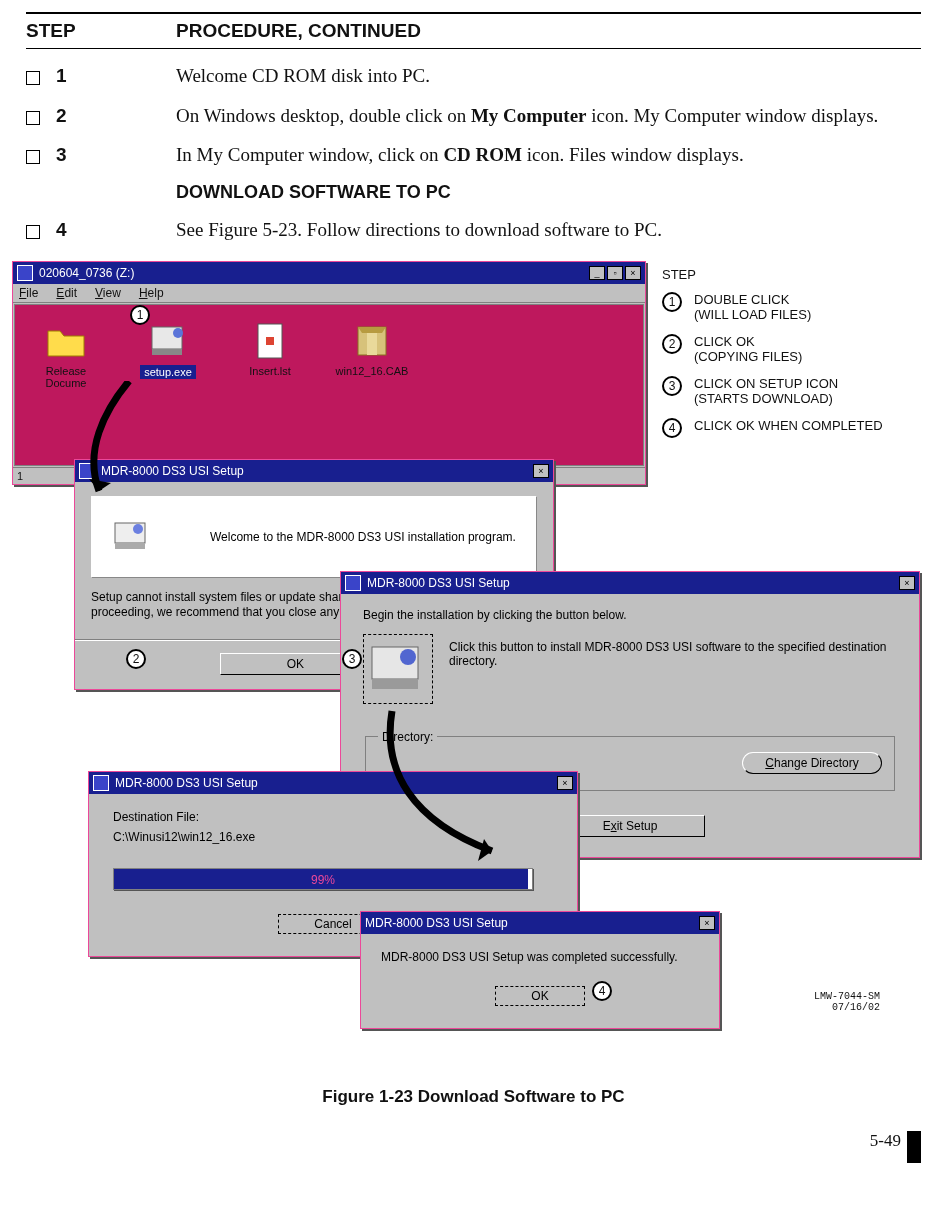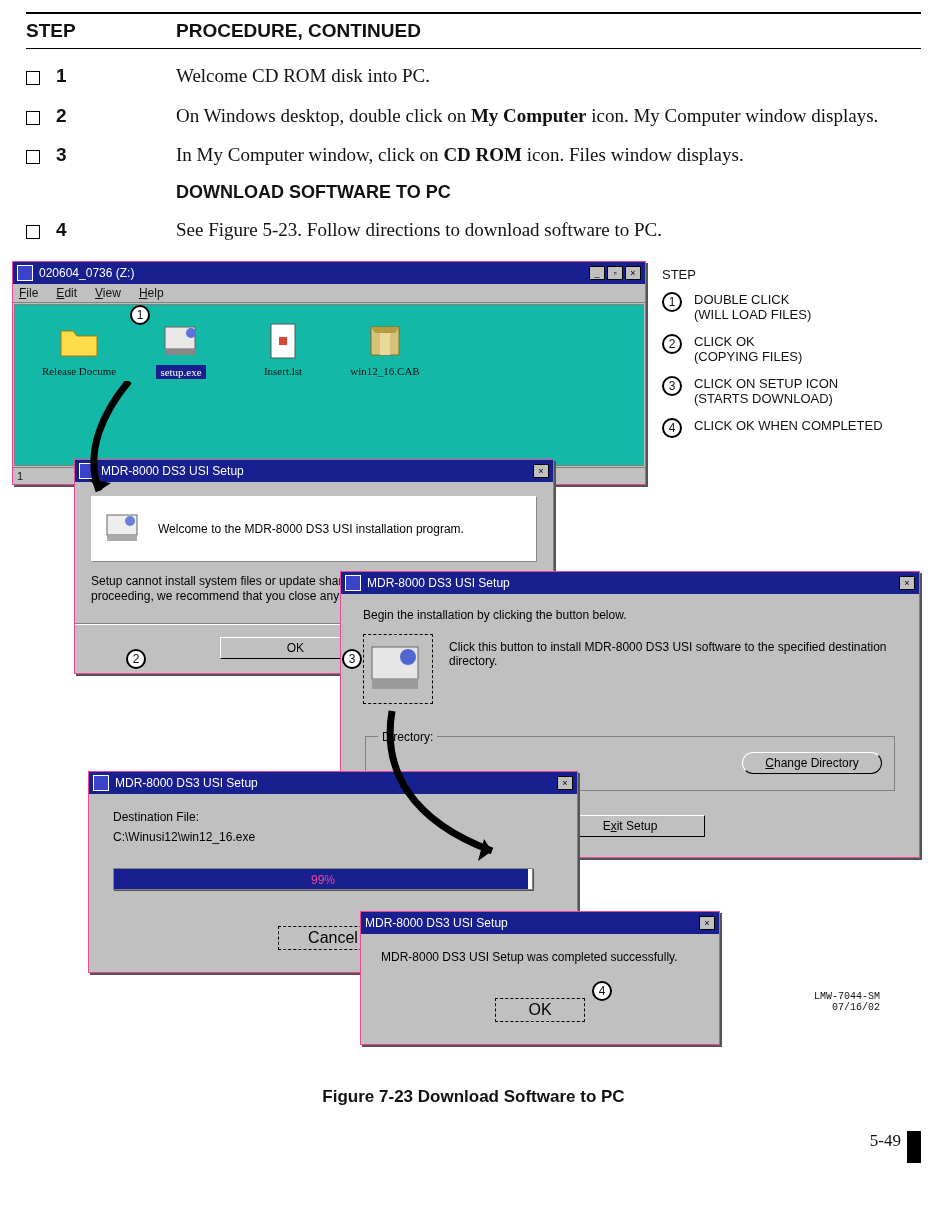--- a/index.html
+++ b/index.html
@@ -21,29 +21,29 @@
   .txt strong { font-weight: 700; }
   .sub-title { font-family:'Trebuchet MS',Arial,sans-serif; font-weight:700; font-size:18px; margin: 14px 0 0 150px; }
   .figure-area { position: relative; width: 908px; height: 790px; margin-top: 18px; margin-left: -14px; }
   .win { position: absolute; background:#c0c0c0; border:1px solid #ec4899; box-shadow: 2px 2px 0 #555; }
   .titlebar { background:#181f8f; color:#fff; height:22px; display:flex; align-items:center; padding:0 4px; font-family: Tahoma, Arial, sans-serif; font-size:12px; }
   .titlebar .ticon { width:16px; height:16px; background:#3a44c9; border:1px solid #fff; margin-right:6px; display:inline-block; }
   .winbtns { margin-left:auto; display:flex; gap:2px; }
   .winbtn { width:16px; height:14px; background:#c0c0c0; border:1px solid #000; font-size:9px; line-height:12px; text-align:center; font-family: Arial; color:#000; }
   .menubar { background:#c0c0c0; padding:2px 6px; font-family: Tahoma, Arial, sans-serif; font-size:12px; display:flex; gap:18px; border-bottom:1px solid #808080; }
   .menubar span u { text-decoration: underline; }
-  .content-area { background:#14b8a6; border:1px solid #808080; margin:1px; height:162px; position:relative; display:flex; padding:16px 25px; gap:24px; font-family: Liberation Serif, serif; font-size:11px; align-items:flex-start; }
+  .content-area { background:#be185d; border:1px solid #808080; margin:1px; height:162px; position:relative; display:flex; padding:16px 12px; gap:24px; font-family: Liberation Sans, sans-serif; font-size:11px; align-items:flex-start; }
   .ficon { width:78px; text-align:center; }
   .fimg { width:40px; height:40px; margin:0 auto 4px; position:relative; }
   .folder-svg { fill:#ffdc4b; stroke:#a07d00; }
   .sel-label { background:#181f8f; color:#fff; padding:1px 4px; display:inline-block; }
   .status-strip { font-family: Tahoma, Arial, sans-serif; font-size:11px; padding:2px 4px; border-top:1px solid #808080; }
   .dlg-body { padding: 14px 16px; font-family: Tahoma, Arial, sans-serif; font-size:12px; color:#000; }
   .flat-btn { background:#c0c0c0; border:1px solid #000; border-top-color:#fff; border-left-color:#fff; padding:3px 0; font-family: Tahoma, Arial, sans-serif; font-size:12px; text-align:center; display:inline-block; }
-  .dash-btn { border:1px dashed #000; padding:2px 0; text-align:center; display:inline-block; font-family: Tahoma, Arial, sans-serif; font-size:16px;margin-top:12px; }
+  .dash-btn { border:1px dashed #000; padding:2px 0; text-align:center; display:inline-block; font-family: Tahoma, Arial, sans-serif; font-size:12px; }
   .step-circle { width:20px; height:20px; border:2px solid #000; border-radius:50%; background:#fff; text-align:center; line-height:17px; font-family: Arial, sans-serif; font-size:12px; font-weight:400; position:absolute; z-index:50; }
   .legend { position:absolute; left:650px; top:6px; font-family: Arial, sans-serif; font-size:13px; width:260px; }
   .legend .leg-title { font-size:13px; margin-bottom:10px; }
   .legend .row { display:flex; align-items:flex-start; margin-bottom:12px; }
   .legend .circ { width:20px; height:20px; border:2px solid #000; border-radius:50%; text-align:center; line-height:17px; font-size:12px; margin-right:12px; flex:none; }
   .arrow { position:absolute; z-index:49; }
   .caption { text-align:center; font-family:'Trebuchet MS',Arial,sans-serif; font-weight:700; font-size:17px; margin-top:36px; }
   .pgfoot { text-align:right; font-family: Liberation Mono, monospace; font-size:10px; margin-top:-6px; }
   .pgnum { text-align:right; font-size:17px; padding-right:6px; margin-top:24px; border-right:14px solid #000; padding-bottom:12px; }
 </style>
@@ -165,21 +165,21 @@
 
   <div class="win" style="left:62px; top:198px; width:480px;">
     <div class="titlebar">
       <span class="ticon"></span>
       <span>MDR-8000 DS3 USI Setup</span>
       <div class="winbtns">
           <div class="winbtn">×</div>
         </div>
     </div>
     <div class="dlg-body">
-      <div style="display:flex; align-items:center; border:1px solid #888; border-top-color:#fff; border-left-color:#fff; padding:12px; background:#fff; margin-bottom:12px;">
+      <div style="display:flex; align-items:center; border:1px solid #888; border-top-color:#fff; border-left-color:#fff; padding:20px; background:#fff; margin-bottom:12px;gap:44px;">
         <div style="width:40px;height:40px;flex:none;margin-right:14px;">
           <svg viewBox="0 0 40 40">
               <rect x="3" y="6" width="30" height="20" fill="#eee" stroke="#666"></rect>
               <circle cx="26" cy="12" r="5" fill="#6b7fe0"></circle>
               <rect x="3" y="26" width="30" height="6" fill="#aaa"></rect>
             </svg>
         </div>
         <div>Welcome to the MDR-8000 DS3 USI installation program.</div>
       </div>
       <div style="font-size:12px; line-height:1.3;">Setup cannot install system files or update shared files if they are in use. Before proceeding, we recommend that you close any applications you may be running.</div>
@@ -272,15 +272,15 @@
       </div>
     </div>
   </div>
   <div class="step-circle" style="left:580px; top:720px;">4</div>
 
   <div class="pgfoot" style="position:absolute; right:40px; top:736px;">
     <span>LMW-7044-SM</span><br><span>07/16/02</span>
   </div>
 </div>
 
-<div class="caption">Figure 7-23  Download Software to PC</div>
+<div class="caption">Figure 1-23  Download Software to PC</div>
 
 <div class="pgnum">5-49</div>
 
 </body></html>

